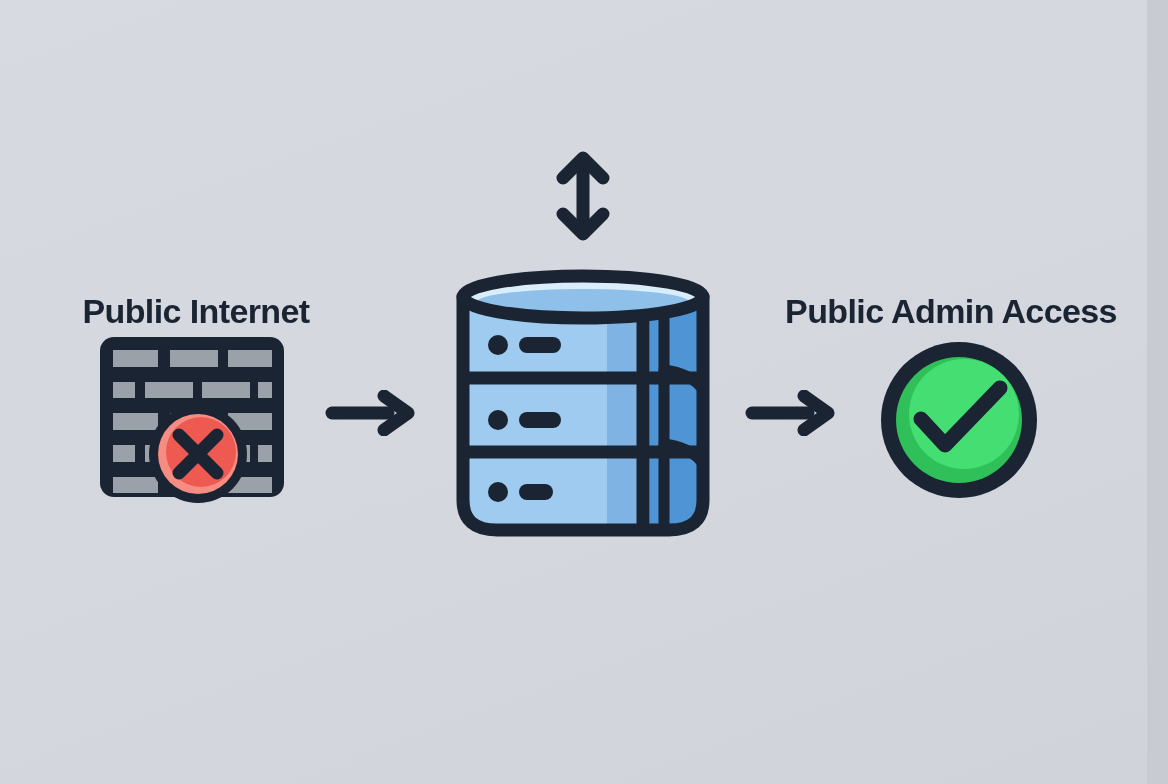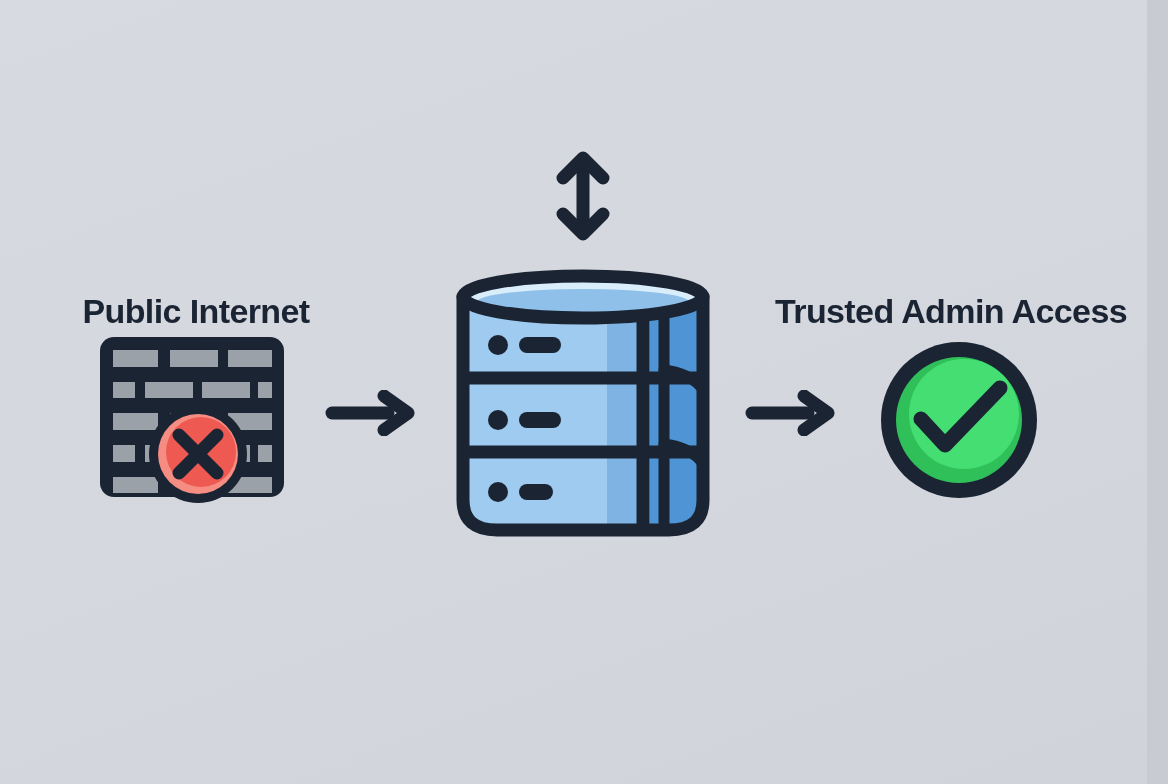--- a/index.html
+++ b/index.html
@@ -100,21 +100,21 @@
     <ellipse cx="128" cy="29" rx="120" ry="21" class="f-btop"></ellipse>
     <ellipse cx="128" cy="34" rx="106" ry="13" class="f-binner"></ellipse>
     <ellipse cx="128" cy="29" rx="120" ry="21" class="s-ink" stroke-width="13"></ellipse>
   </svg>
 
   <svg class="abs" style="left:744px; top:390px;" width="96" height="46" viewBox="0 0 96 46">
     <path class="s-ink" stroke-width="13" d="M8 23 H64"></path>
     <path class="s-ink" stroke-width="13" d="M60 6 L84 23 L60 40"></path>
   </svg>
 
-  <div class="node-label" style="left:756px; top:294px; width:390px;">Trusted Admin Access</div>
+  <div class="node-label" style="left:756px; top:294px; width:390px;">Public Admin Access</div>
 
   <svg class="abs" style="left:876px; top:337px;" width="168" height="168" viewBox="0 0 168 168">
     <circle cx="83" cy="83" r="78" class="f-ink"></circle>
     <circle cx="83" cy="83" r="63" class="f-green"></circle>
     <circle cx="88" cy="77" r="55" class="f-greenl"></circle>
     <path class="s-ink" stroke-width="15" d="M45 82 L69 108 L124 51"></path>
   </svg>
 
 </div>
 

